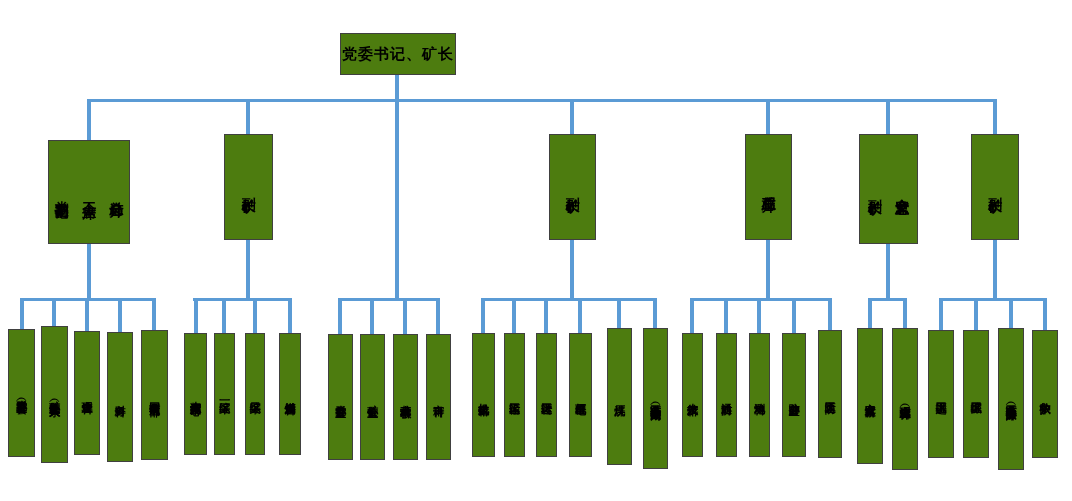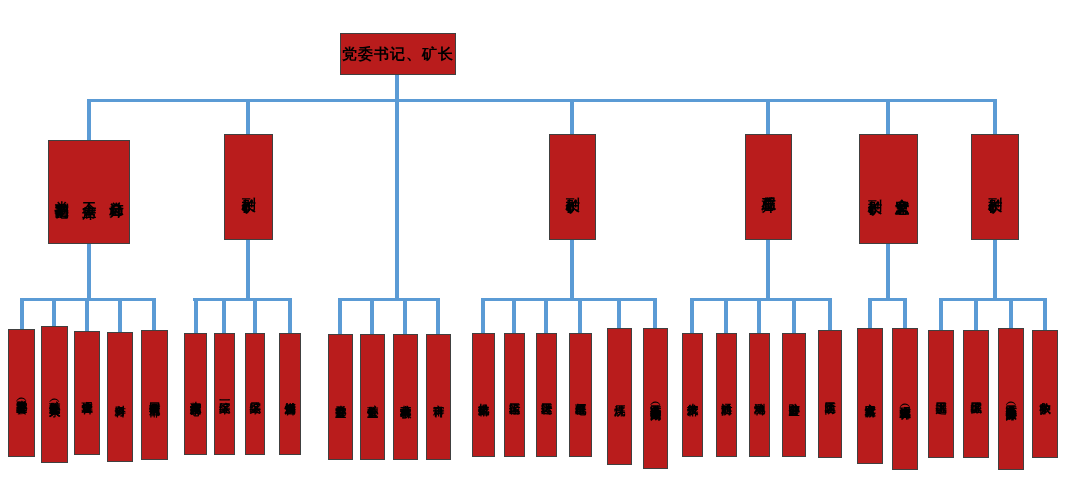--- a/index.html
+++ b/index.html
@@ -6,21 +6,21 @@
   .canvas{
     position:relative;
     width:1072px;height:501px;
     background:#ffffff;
     font-family:"Liberation Serif","DejaVu Serif",serif;
     color:#000;
     overflow:hidden;
   }
   .node{
     position:absolute;
-    background:#b91c1c;
+    background:#4d7c0f;
     border:1px solid #404040;
     display:flex;
     align-items:center;
     justify-content:center;
     text-align:center;
     box-sizing:border-box;
     z-index:2;
   }
   .root-node{
     font-size:15px;

